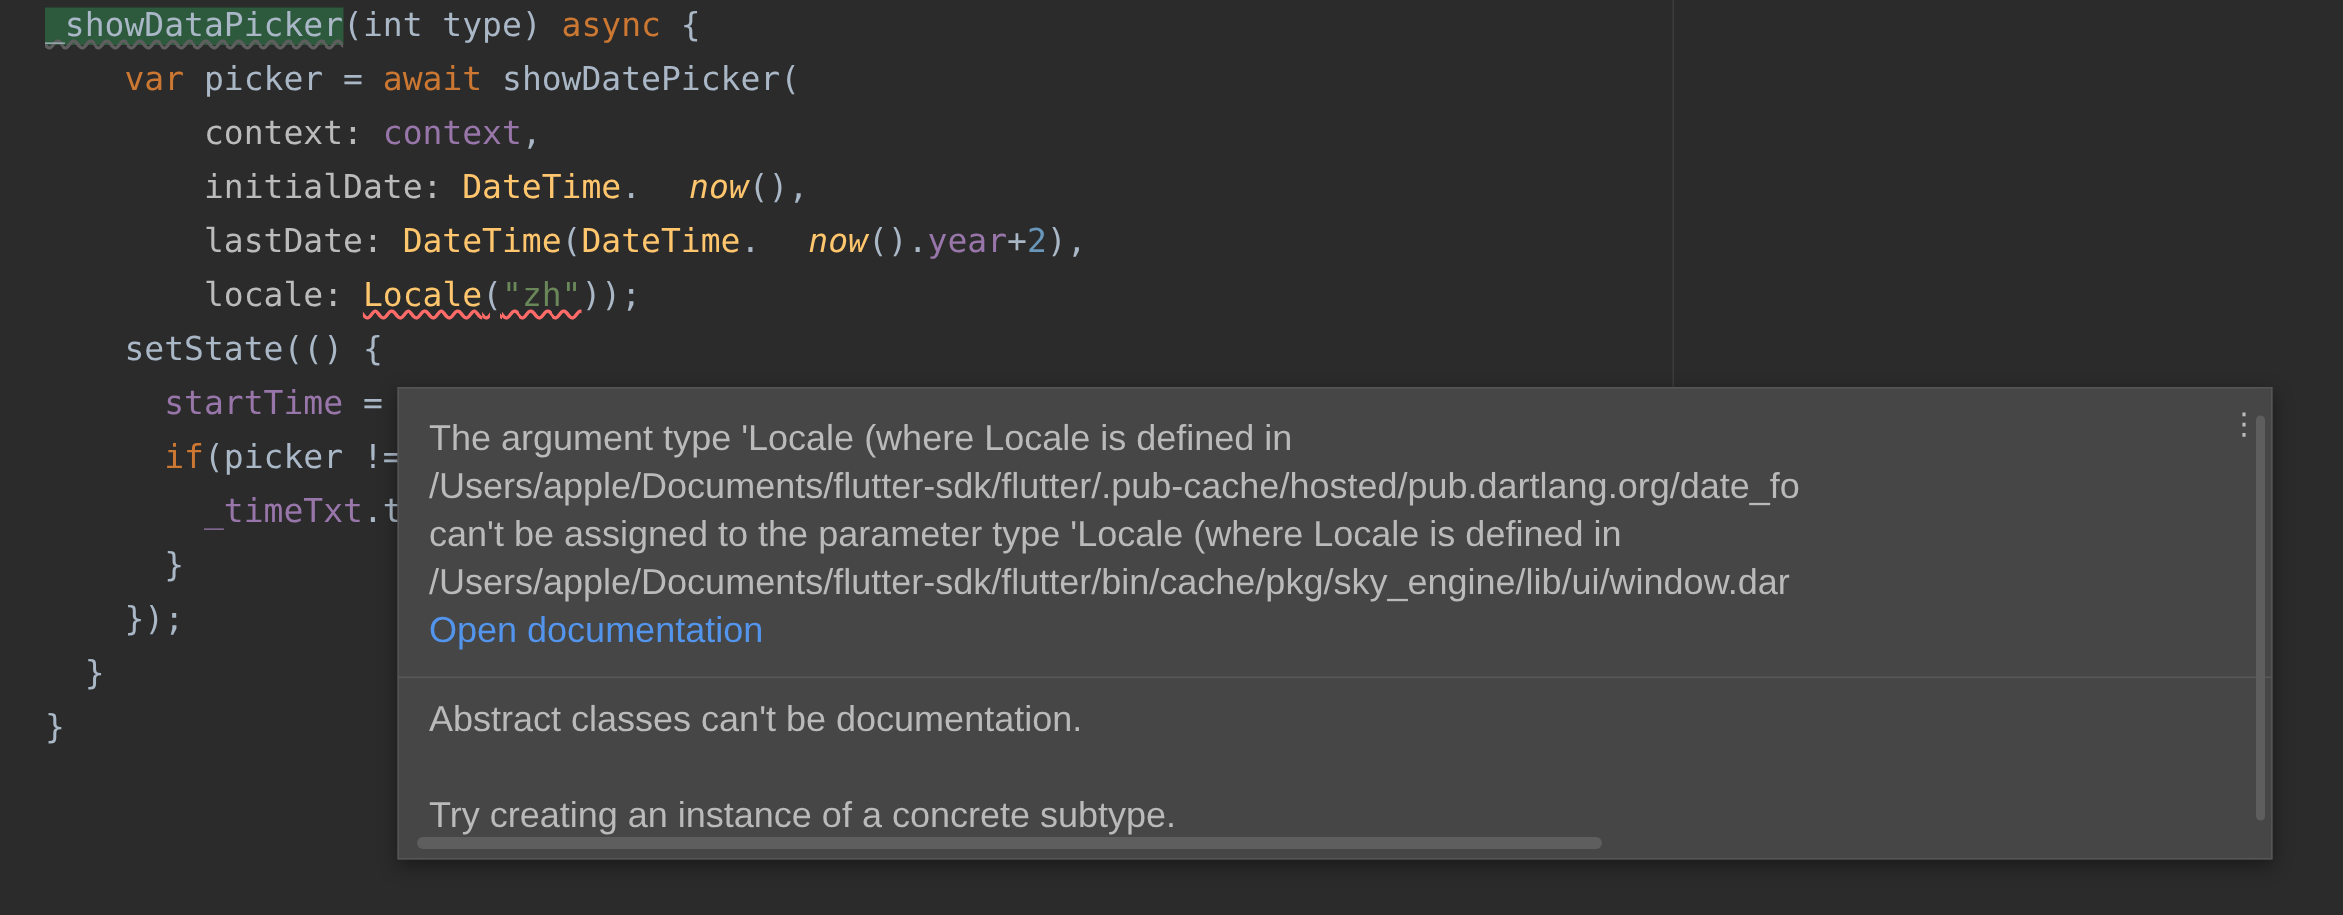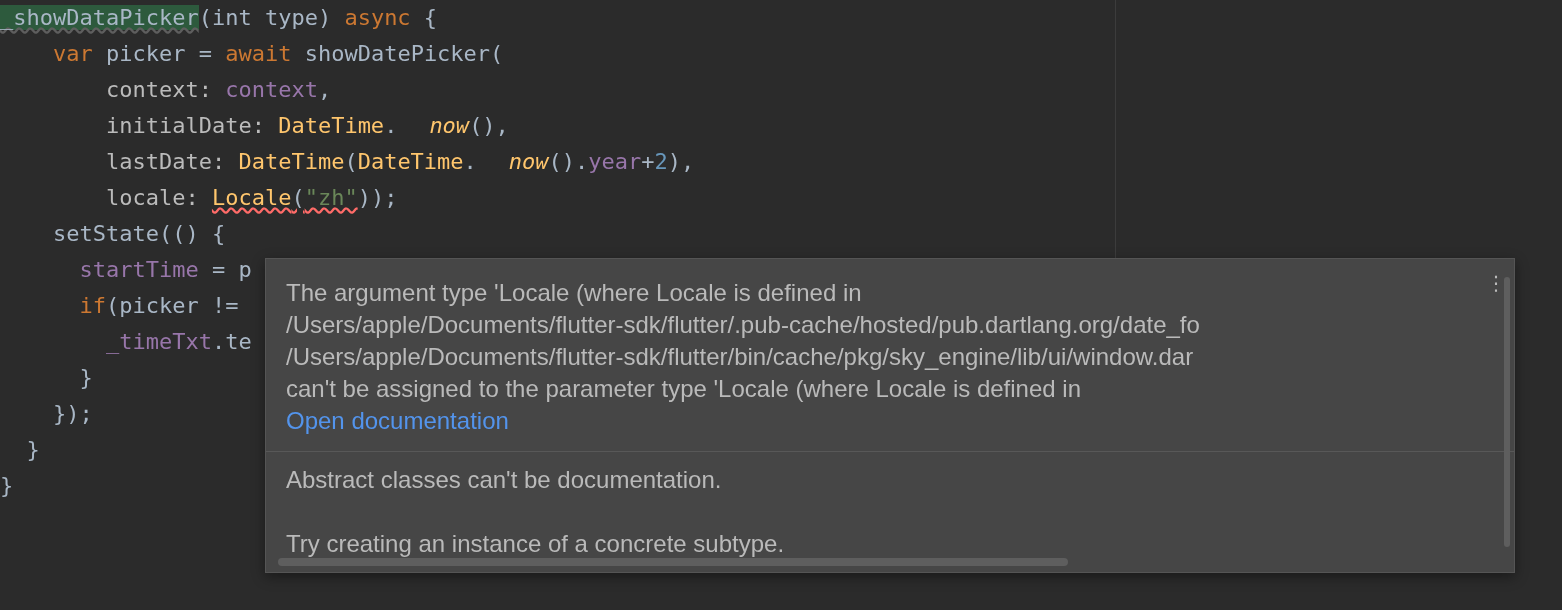--- a/index.html
+++ b/index.html
@@ -17,20 +17,21 @@
       height: 610px;
       position: relative;
     }
     .code-area {
       padding: 0;
       line-height: 36px;
     }
     .code-line {
       white-space: pre;
       height: 36px;
+      padding-left: 30px;
     }
     .highlight-def {
       background: #2d5a3d;
       text-decoration: underline;
       text-decoration-style: wavy;
       text-decoration-color: #5e5e5e;
     }
     .keyword {
       color: #cc7832;
     }
@@ -148,22 +149,22 @@
   <div class="code-line"><span>    </span><span class="punct">});</span></div>
   <div class="code-line"><span>  </span><span class="punct">}</span></div>
   <div class="code-line"><span class="punct">}</span></div>
 </div>
 
 <div class="tooltip">
   <div class="more-dots">⋮</div>
   <div class="tooltip-content">
     <div>The argument type 'Locale (where Locale is defined in</div>
     <div>/Users/apple/Documents/flutter-sdk/flutter/.pub-cache/hosted/pub.dartlang.org/date_fo</div>
+    <div> can't be assigned to the parameter type 'Locale (where Locale is defined in</div>
     <div>/Users/apple/Documents/flutter-sdk/flutter/bin/cache/pkg/sky_engine/lib/ui/window.dar</div>
-    <div> can't be assigned to the parameter type 'Locale (where Locale is defined in</div>
     <div class="tooltip-link">Open documentation</div>
   </div>
   <hr class="tooltip-hr">
   <div class="tooltip-content">
     <div>Abstract classes can't be documentation.</div>
     <div>&nbsp;</div>
     <div>Try creating an instance of a concrete subtype.</div>
   </div>
   <div class="tooltip-scrollbar-v"></div>
   <div class="tooltip-scrollbar-h"></div>

